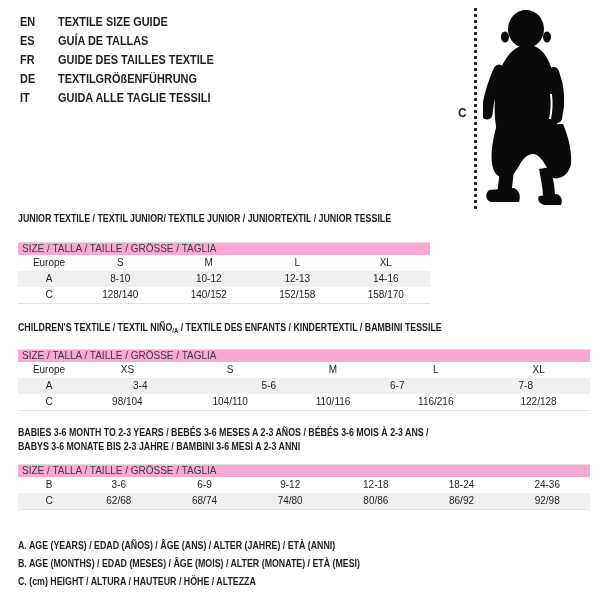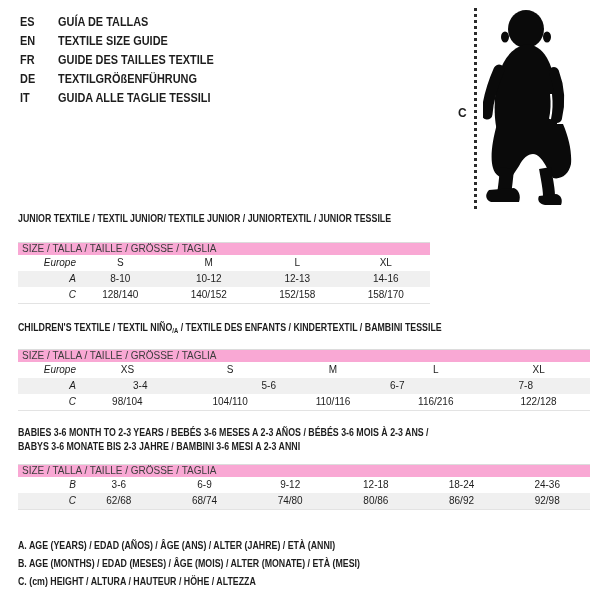--- a/index.html
+++ b/index.html
@@ -40,38 +40,38 @@
   }
   #table1 { top:242px; width:412px; }
   #table2 { top:349px; width:572px; }
   #table3 { top:464px; width:572px; }
   .st-header {
     background:#f9a8d4; color:#3c3c3c; height:12px; line-height:12px;
     padding-left:4px; overflow:hidden;
   }
   .st-row { display:flex; height:16px; line-height:16px; }
   .st-row.stripe { background:#f0f0f0; }
-  .row-label { width:58px; padding-left:4px; text-align:right;font-style:italic; }
+  .row-label { width:58px; padding-left:4px; text-align:center; }
   .st-cell { flex:1; text-align:center; }
 
   
   .notes { position:absolute; left:18px; top:536px; }
   .note-line { height:18px; line-height:18px; font-size:10.5px; font-weight:bold; }
 </style>
 </head>
 <body>
 
 <div class="lang-block">
   <div class="lang-row">
+    <span class="lang-code"><span class="condL">EN</span></span>
+    <span class="lang-title"><span class="condL">TEXTILE SIZE GUIDE</span></span>
+  </div>
+  <div class="lang-row">
     <span class="lang-code"><span class="condL">ES</span></span>
     <span class="lang-title"><span class="condL">GUÍA DE TALLAS</span></span>
-  </div>
-  <div class="lang-row">
-    <span class="lang-code"><span class="condL">EN</span></span>
-    <span class="lang-title"><span class="condL">TEXTILE SIZE GUIDE</span></span>
   </div>
   <div class="lang-row">
     <span class="lang-code"><span class="condL">FR</span></span>
     <span class="lang-title"><span class="condL">GUIDE DES TAILLES TEXTILE</span></span>
   </div>
   <div class="lang-row">
     <span class="lang-code"><span class="condL">DE</span></span>
     <span class="lang-title"><span class="condL">TEXTILGRÖßENFÜHRUNG</span></span>
   </div>
   <div class="lang-row">

